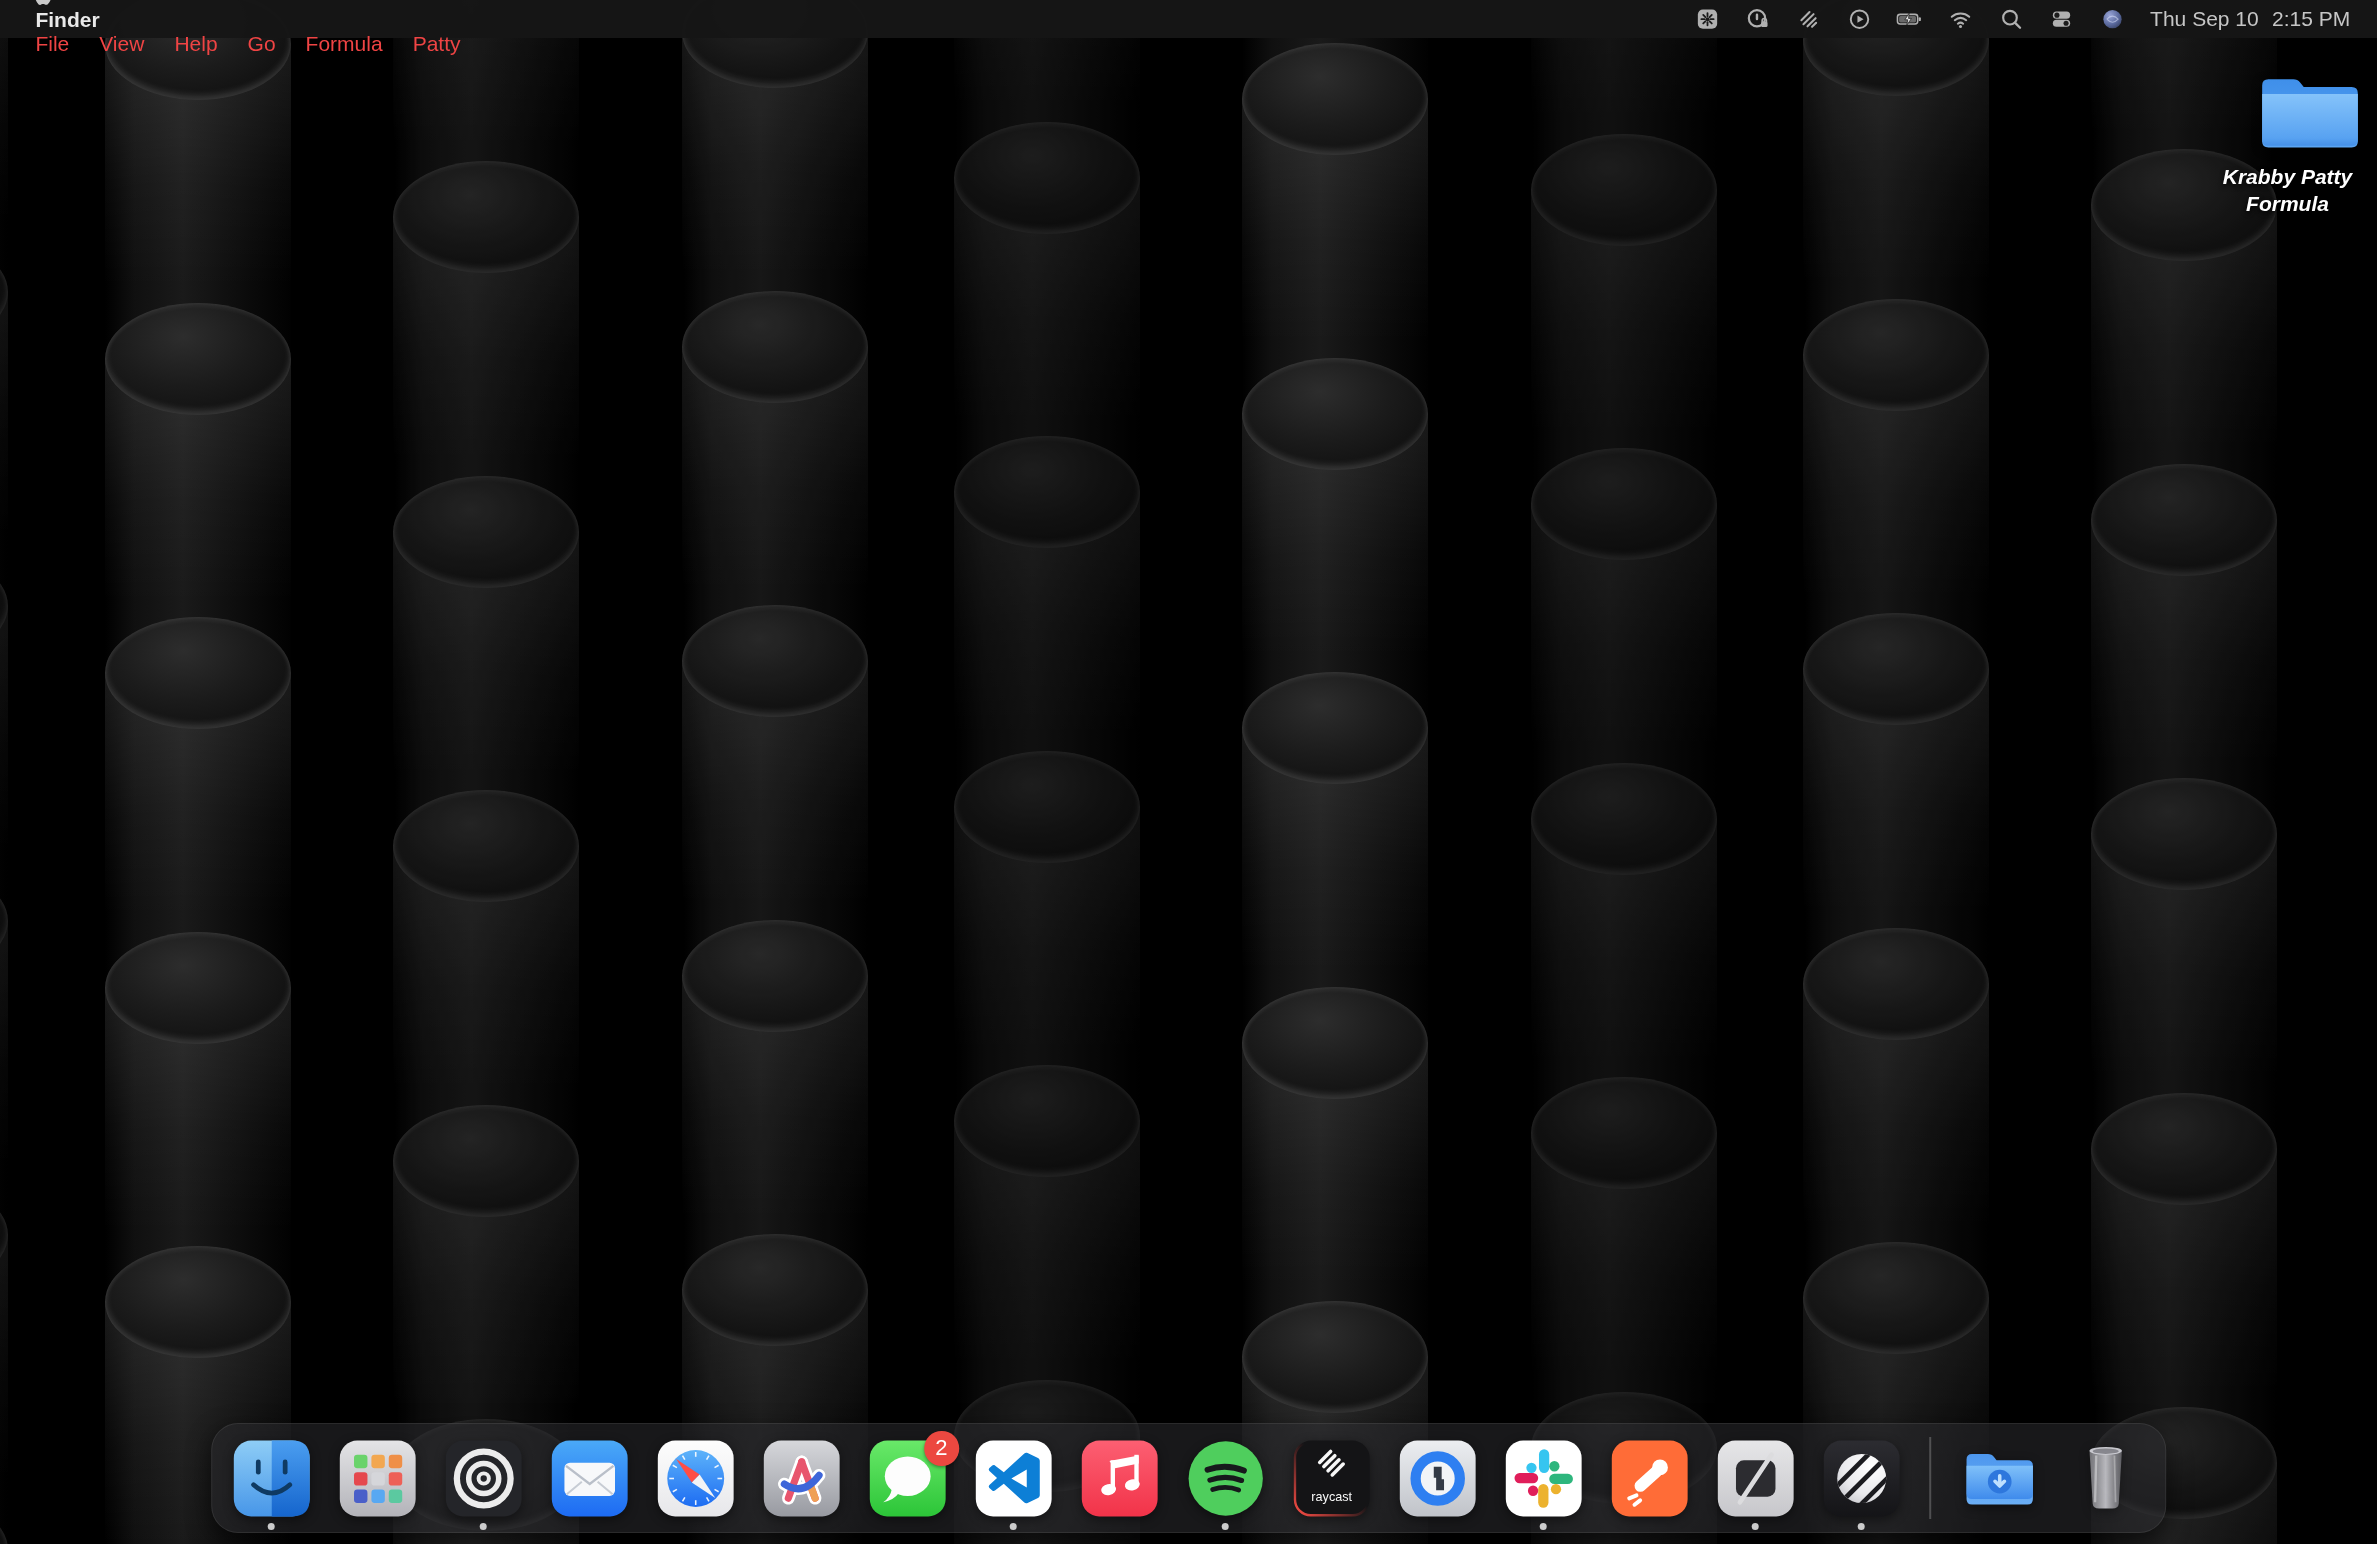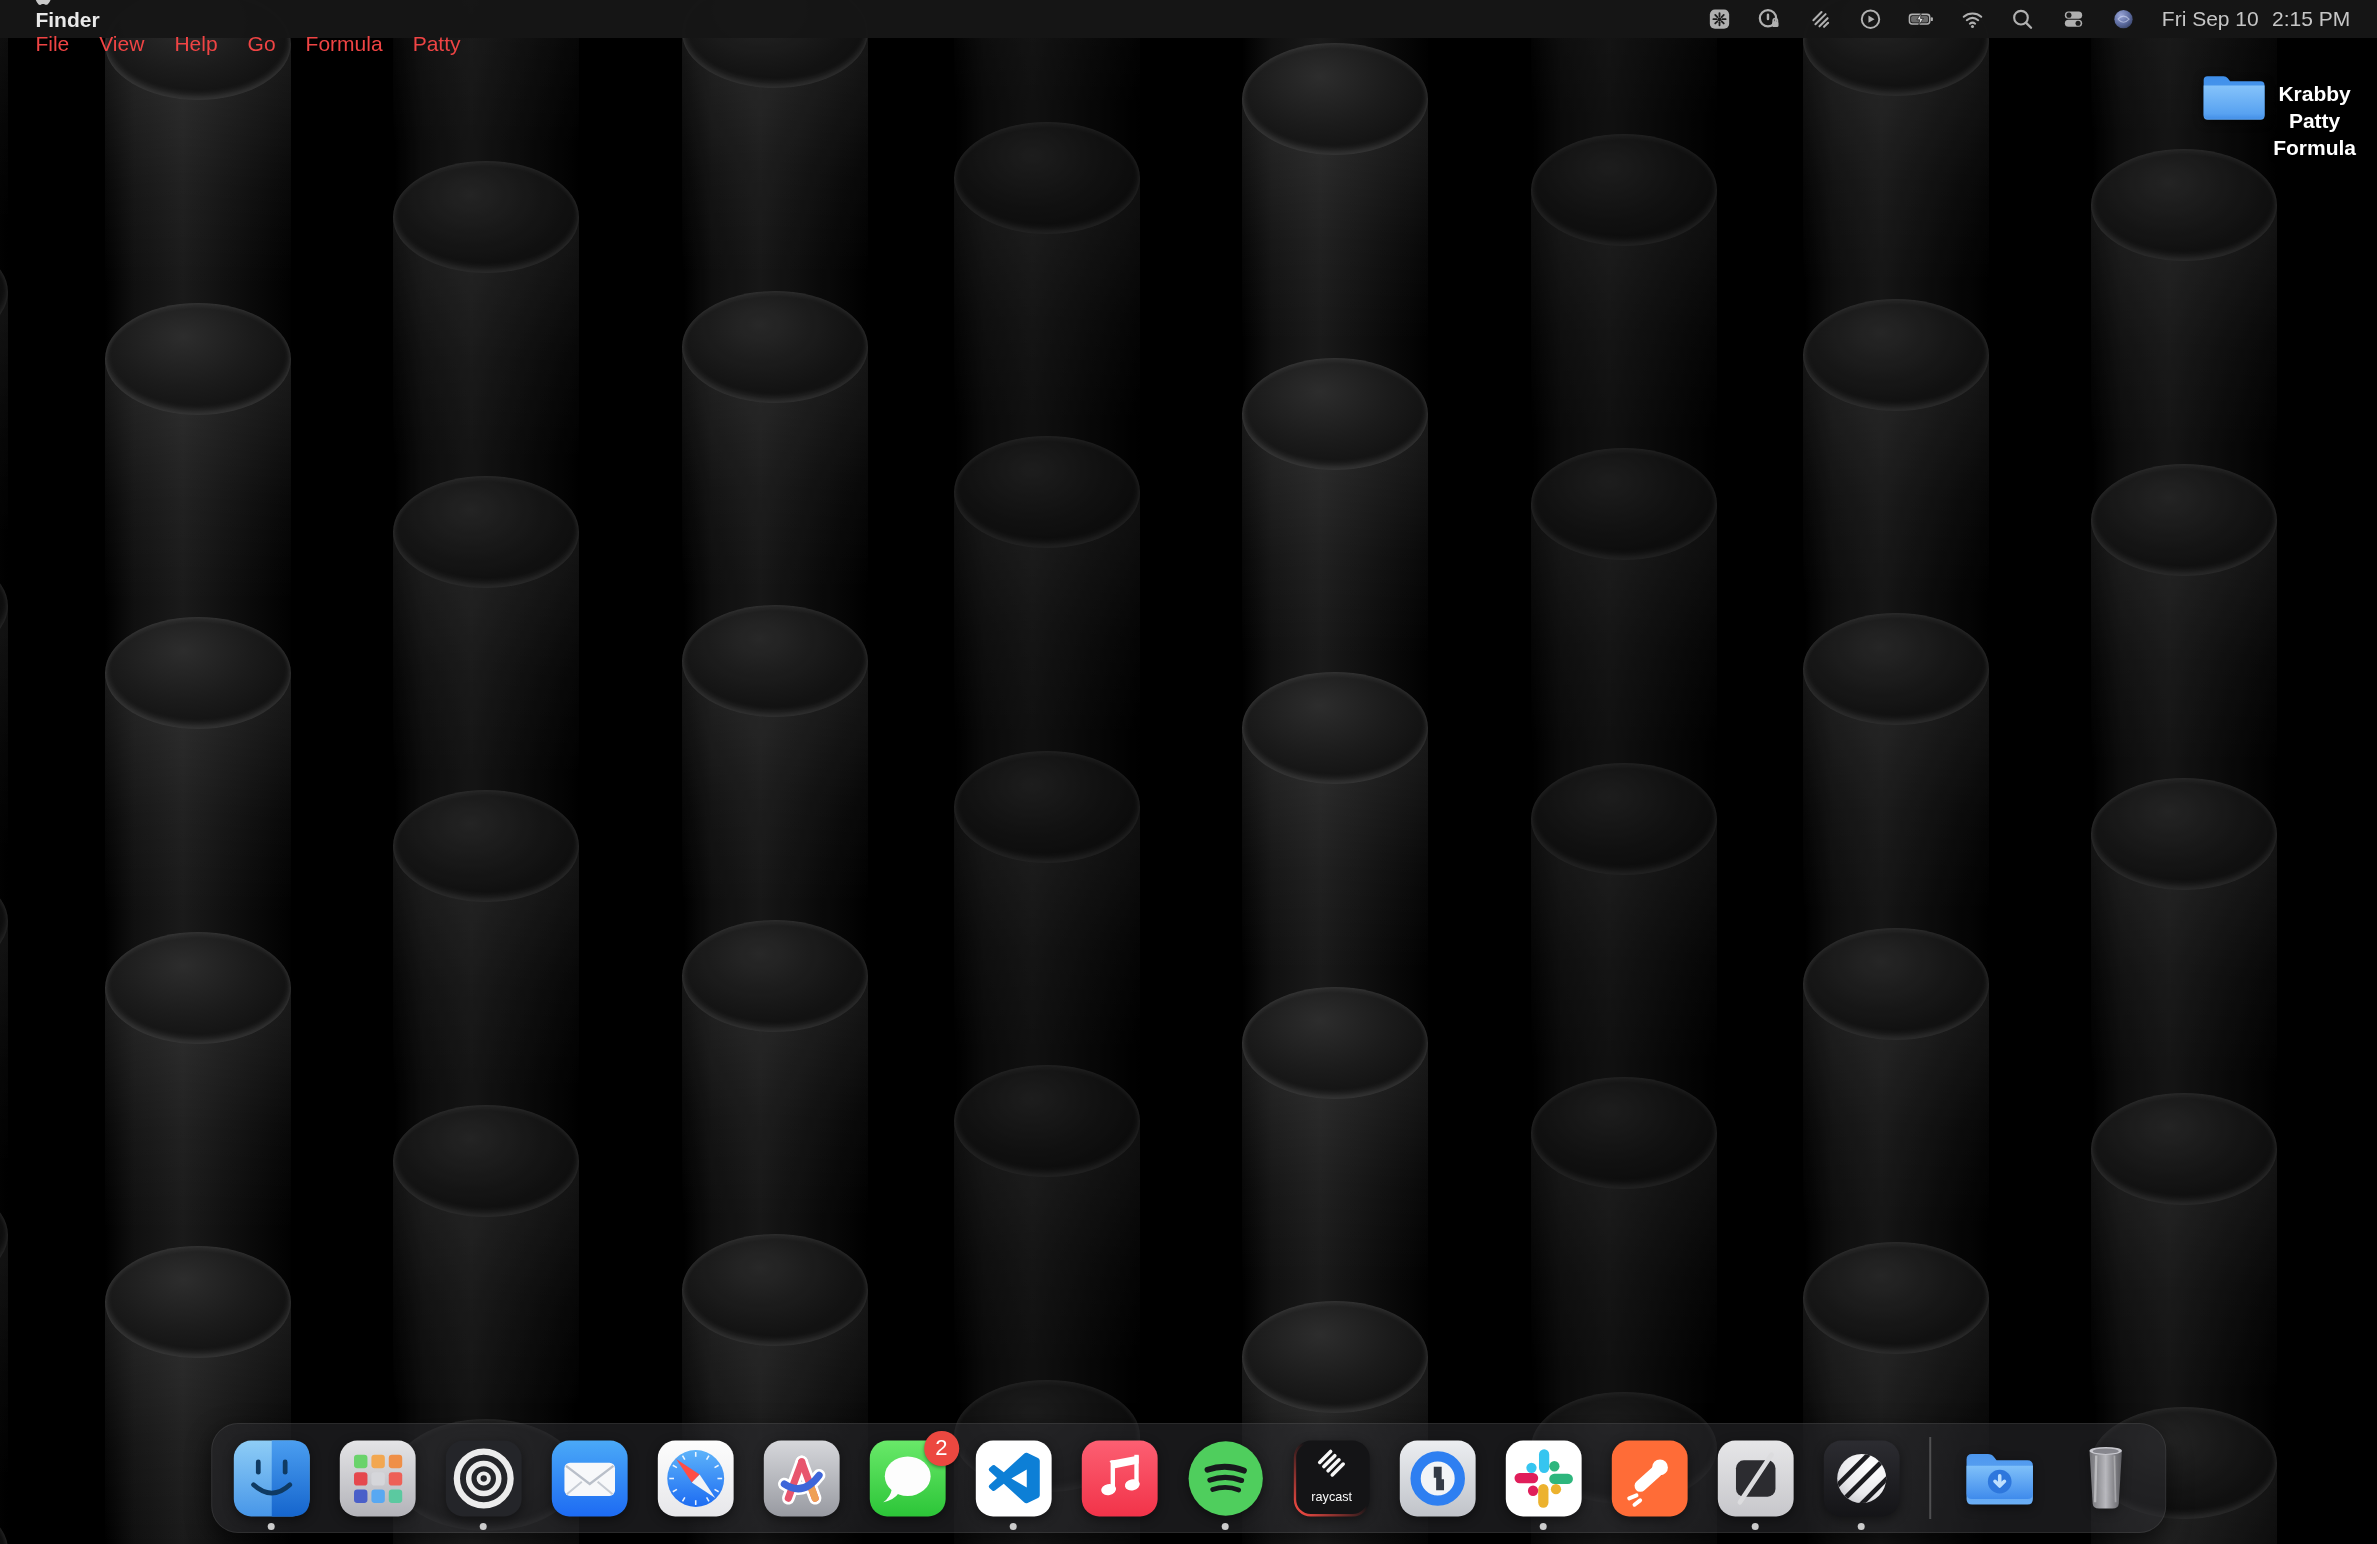--- a/index.html
+++ b/index.html
@@ -24,21 +24,21 @@
   .apple svg{height:25px;width:22px;fill:#c9c9c9;}
   .mb-item{color:#ef4444;font-size:21px;padding:0 15px;white-space:nowrap;cursor:default;}
   .mb-item.active{font-weight:bold;color:#e9e9e9;}
   .mb-right{display:flex;align-items:center;}
   .status-icon{display:flex;align-items:center;justify-content:center;height:38px;padding:0 11.8px;}
   .status-icon svg{height:24.4px;width:27px;}
   .clock{color:#c6c6c6;font-size:21px;display:flex;gap:13.4px;padding:0 6.3px 0 12.6px;white-space:nowrap;}
 
   
   .desktop-icon{position:absolute;left:2201px;top:71px;width:161px;z-index:10;
-    display:flex;flex-direction:row;align-items:flex-start;cursor:default;}
+    display:flex;flex-direction:column;align-items:flex-end;cursor:default;font-style:italic;}
   .desktop-icon .fsvg{width:104px;height:83px;filter:drop-shadow(0 2.4px 4.7px rgba(0,0,0,.6));}
   .desktop-icon .label{margin-top:9.4px;width:149px;text-align:center;color:#fff;
     font-size:21px;font-weight:bold;line-height:27px;text-shadow:0 1.6px 5.5px rgba(0,0,0,.95);}
 
   
   .dock{position:absolute;left:50%;transform:translateX(-50%);bottom:11px;height:108px;z-index:60;
     display:flex;align-items:center;gap:27px;padding:0 20.4px;
     background:rgba(44,44,48,.55);border:0.8px solid rgba(255,255,255,.08);border-radius:27px;
     box-shadow:0 7.9px 23.6px rgba(0,0,0,.55);}
   .dock-item{position:relative;width:79px;height:79px;flex:0 0 auto;}
@@ -273,21 +273,21 @@
                   <stop offset=".55" stop-color="#5b6a9e"></stop>
                   <stop offset="1" stop-color="#2c3553"></stop>
                 </radialGradient>
               </defs>
               <circle cx="12" cy="12" r="9" fill="url(#siri-g)"></circle>
               <path d="M6.5 12 q5.5 -6 11 0 q-5.5 6 -11 0" fill="none" stroke="rgba(230,235,255,.5)" stroke-width="1.2"></path>
             </svg>
           </span>
         </span>
       <span class="clock">
-        <span>Fri Sep 10</span>
+        <span>Thu Sep 10</span>
         <span>2:15 PM</span>
       </span>
     </div>
   </header>
 
   <div class="desktop-icon">
     <div class="fsvg">
       <svg viewBox="0 0 100 80">
         <defs>
           <linearGradient id="fd-t" x1="0" y1="0" x2="0" y2="1">

